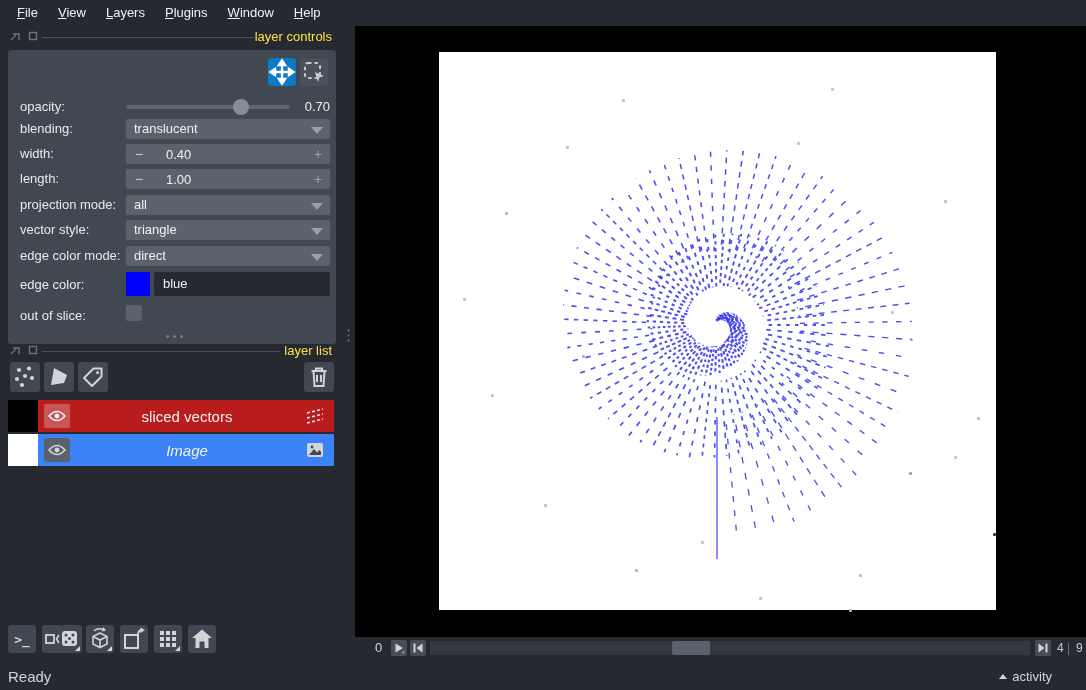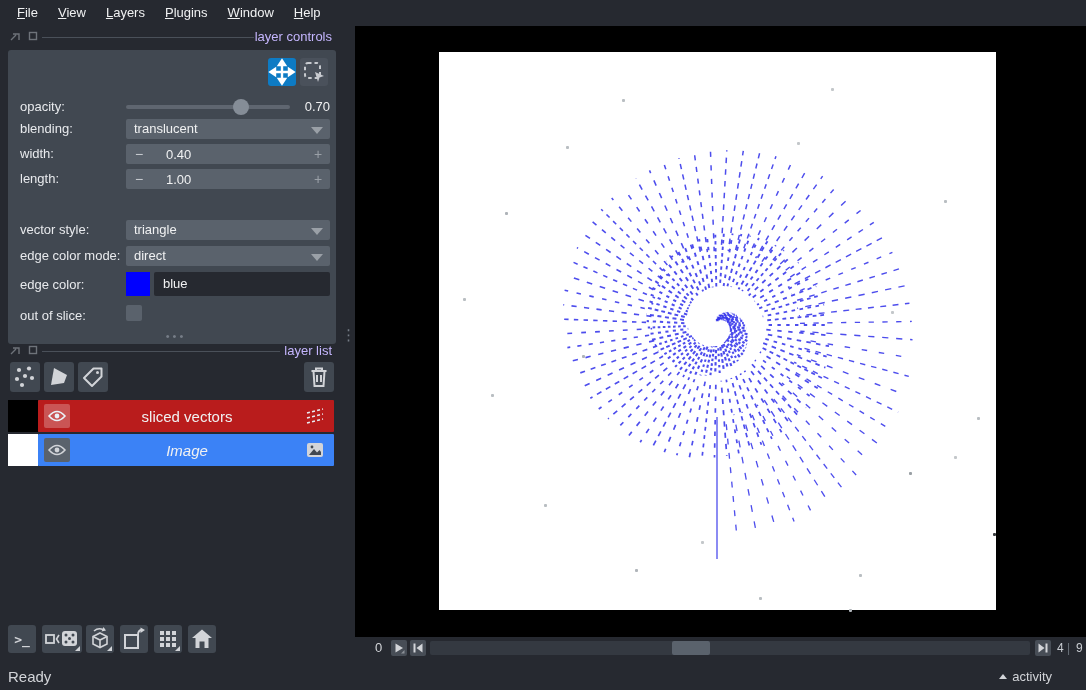--- a/index.html
+++ b/index.html
@@ -13,21 +13,21 @@
   }
   
   .menubar { position:absolute; left:0; top:0; width:1086px; height:24px; display:flex; align-items:center; padding-left:8px; gap:2px; }
   .menu-item { display:inline-block; font-size:13px; color:#f0f1f2; padding:2px 9px; cursor:default; }
   .menu-item::first-letter { text-decoration:underline; }
   
   .dock-header { position:absolute; left:8px; width:328px; height:18px; }
   .dock-header .hicons { position:absolute; left:2px; top:3px; display:flex; gap:8px; }
   .dock-header .hicon { width:10px; height:10px; opacity:.75; }
   .dock-header .hline { position:absolute; left:34px; top:9px; height:1px; background:#4a5059; }
-  .dock-header .htitle { position:absolute; right:4px; top:1px; font-size:13px; color:#c4b5fd;text-align:right; }
+  .dock-header .htitle { position:absolute; right:4px; top:1px; font-size:13px; color:#fde047;text-align:right; }
   
   .lc-panel { position:absolute; left:8px; top:50px; width:328px; height:294px; background:#414851; border-radius:3px; }
   .tool-btn { position:absolute; top:8px; width:28px; height:28px; border:none; border-radius:3px; background:#4a515b; cursor:pointer; padding:0; }
   .tool-btn.active { background:#0d7bc4; }
   .ctrl-row { position:absolute; left:0; width:328px; height:22px; }
   .ctrl-lbl { position:absolute; left:12px; top:3px; font-size:13px; color:#e8eaed; }
   .ctrl-area { position:absolute; left:118px; width:204px; top:0; height:22px; }
   
   .slider-track { position:absolute; left:0; right:40px; top:9px; height:4px; border-radius:2px; background:#5f6670; }
   .slider-handle { position:absolute; top:-6px; width:16px; height:16px; border-radius:50%; background:#858d97; }
@@ -162,20 +162,29 @@
     <span class="ctrl-lbl">length:</span>
     <div class="ctrl-area">
       <div class="spinbox">
         <span class="spin-minus">−</span>
         <span class="spin-val">1.00</span>
         <span class="spin-plus">+</span>
       </div>
     </div>
   </div>
 
+  <div class="ctrl-row" style="top:144px">
+    <span class="ctrl-lbl">projection mode:</span>
+    <div class="ctrl-area">
+      <div class="dropdown">
+        <span>all</span>
+        <span class="arrow"></span>
+      </div>
+    </div>
+  </div>
 
   <div class="ctrl-row" style="top:169px">
     <span class="ctrl-lbl">vector style:</span>
     <div class="ctrl-area">
       <div class="dropdown">
         <span>triangle</span>
         <span class="arrow"></span>
       </div>
     </div>
   </div>

